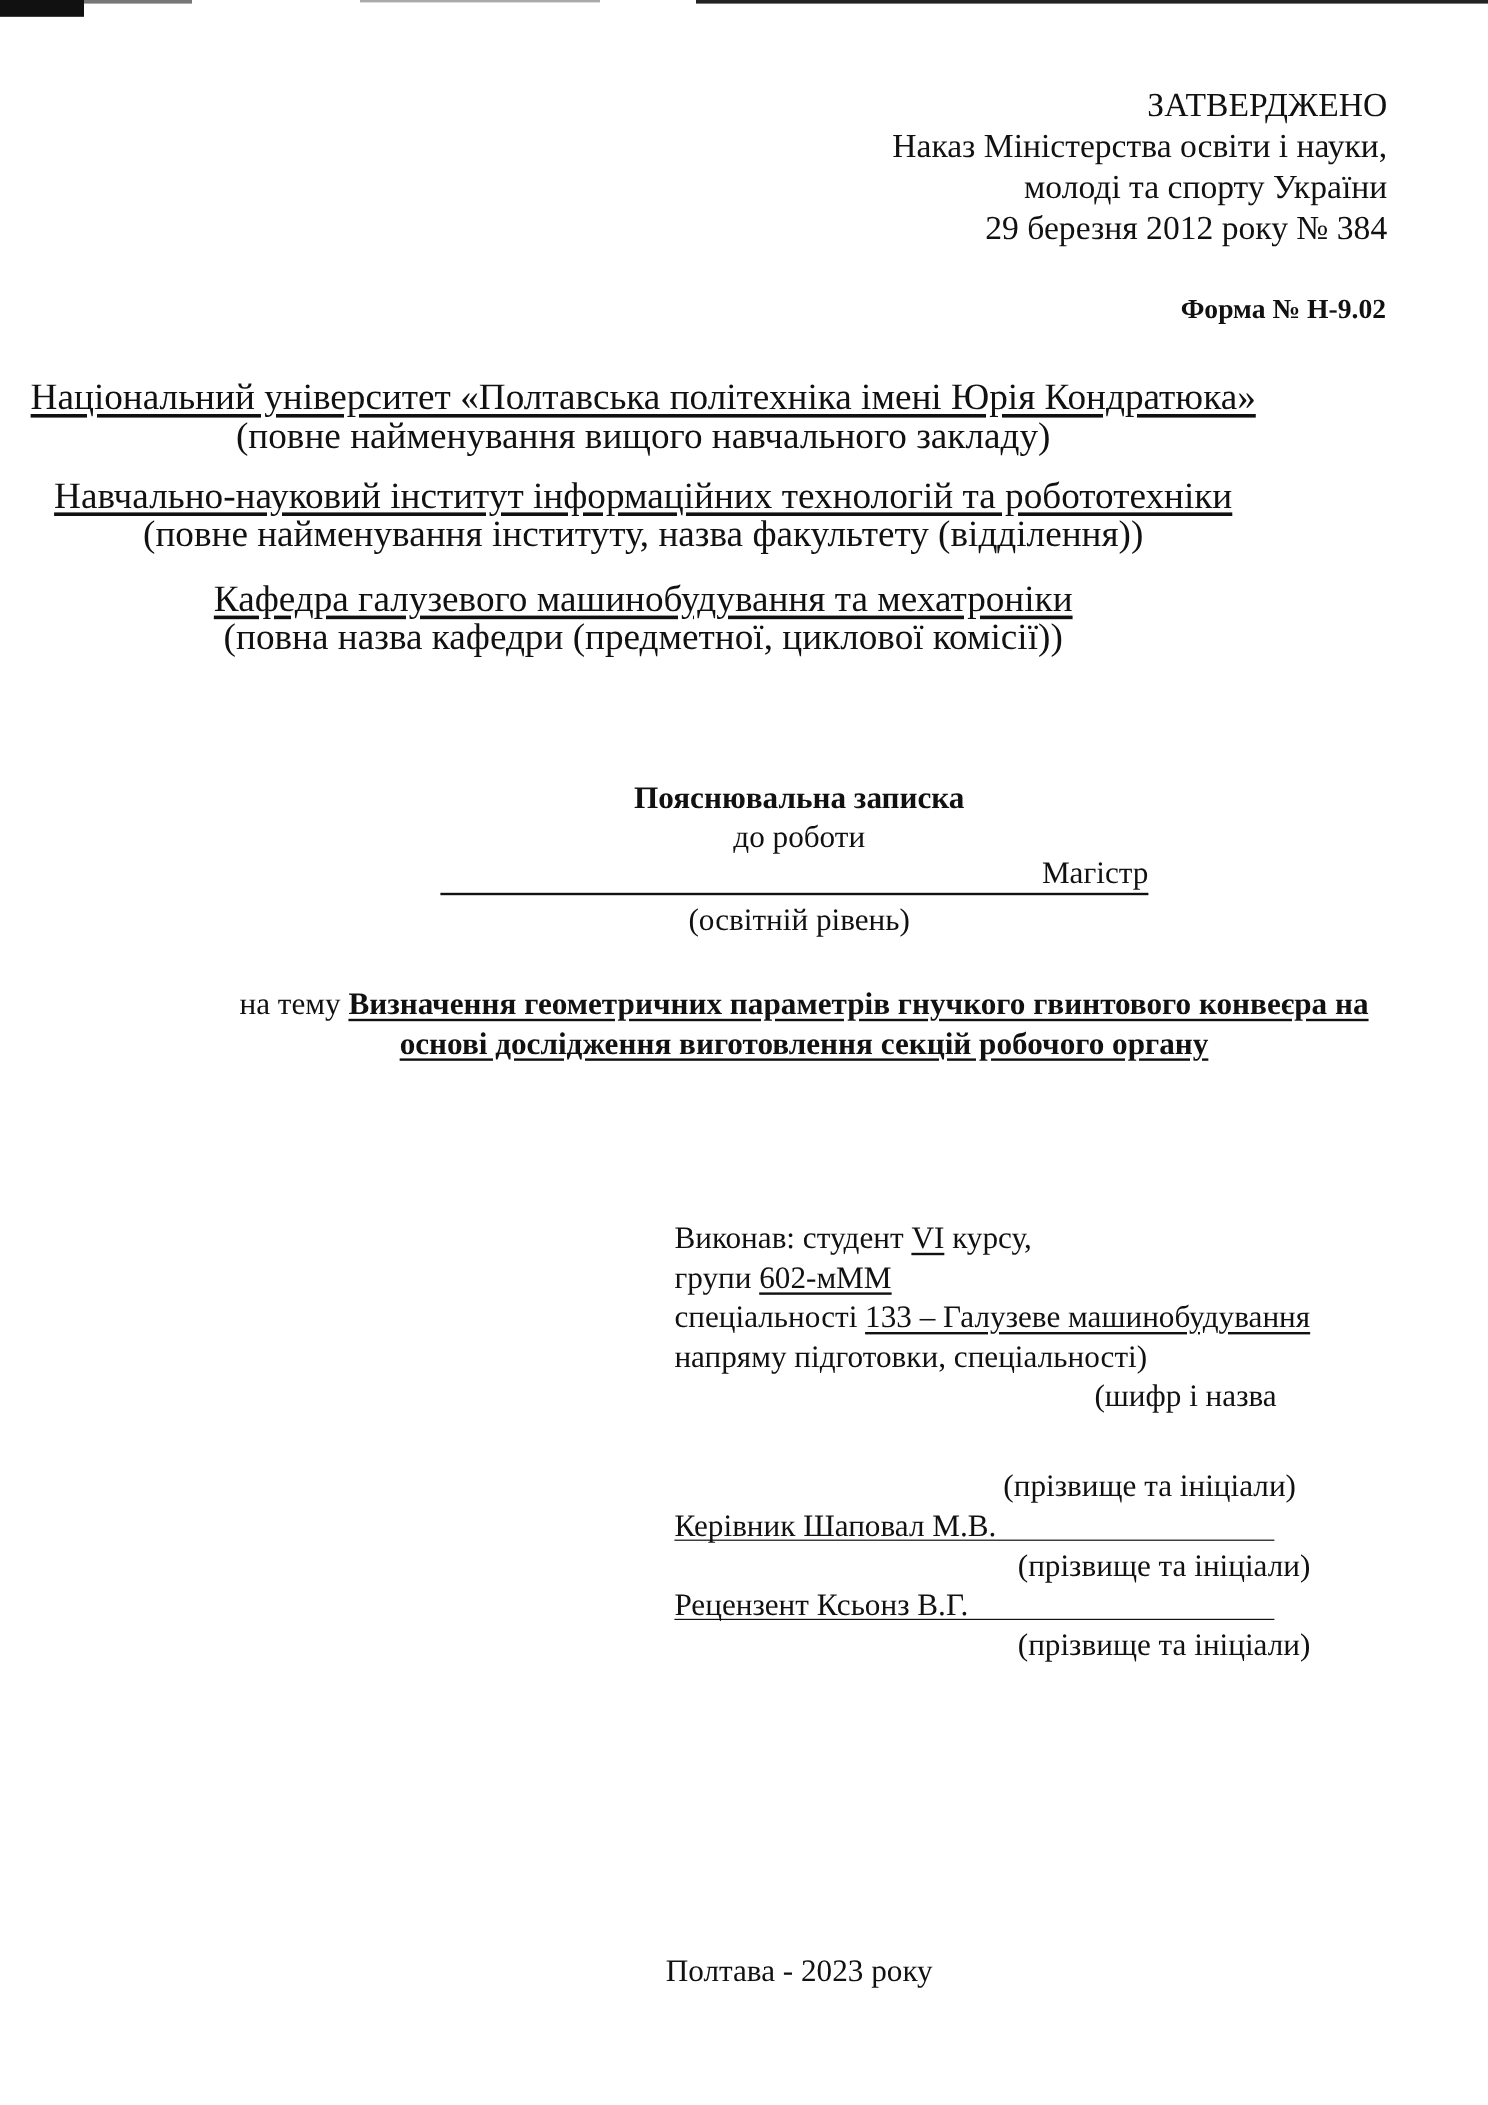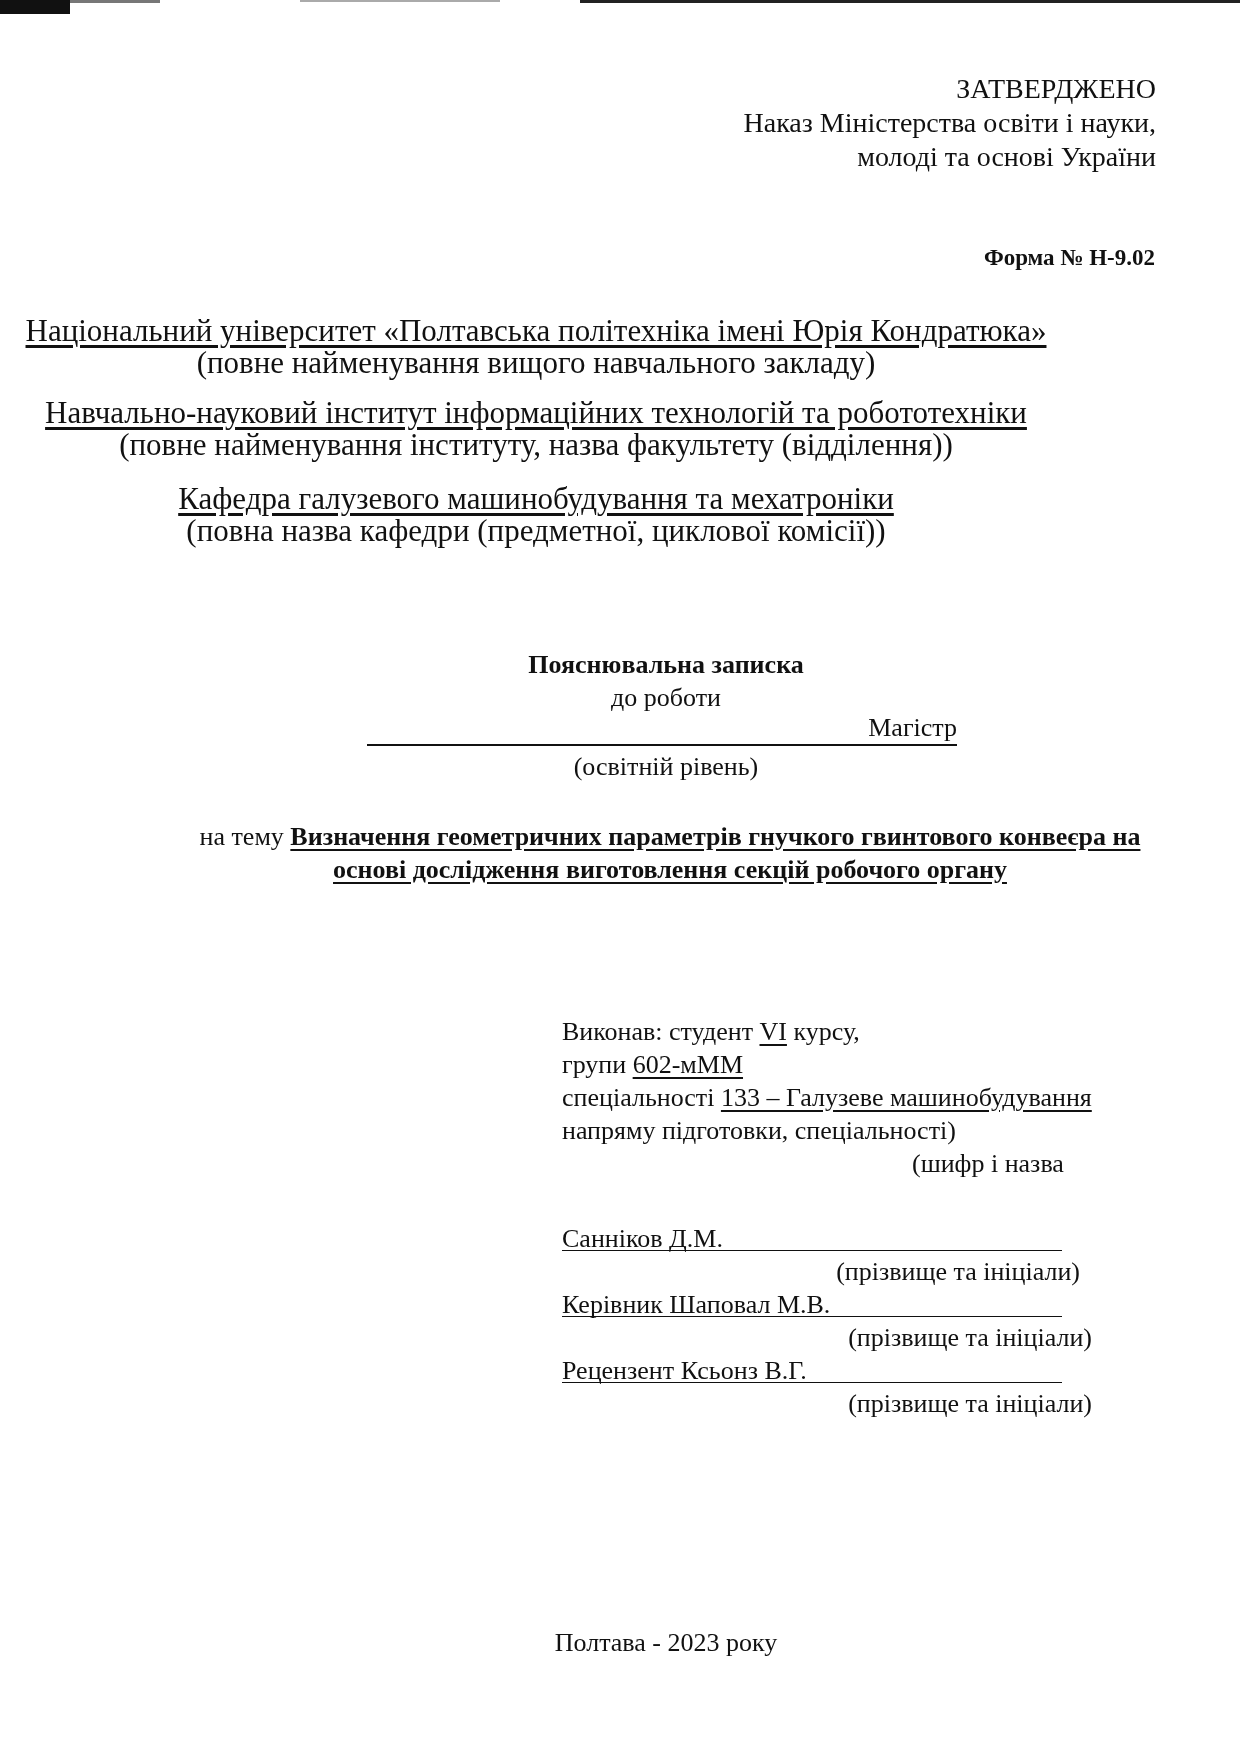--- a/index.html
+++ b/index.html
@@ -47,21 +47,22 @@
 <body>
 
 <div class="scan-top s1"></div>
 <div class="scan-top s2"></div>
 <div class="scan-top s3"></div>
 <div class="scan-top s4"></div>
 
 <div id="approved" class="abs">
   <div>ЗАТВЕРДЖЕНО</div>
   <div>Наказ Міністерства освіти і науки,</div>
-  <div>молоді та основі України</div>
+  <div>молоді та спорту України</div>
+  <div>29 березня 2012 року № 384</div>
 </div>
 <div id="form-no" class="abs">Форма № Н-9.02</div>
 
 <div id="uni" class="abs org-block">
   <div class="ul">Національний університет «Полтавська політехніка імені Юрія Кондратюка»</div>
   <div>(повне найменування вищого навчального закладу)</div>
 </div>
 <div id="inst" class="abs org-block">
   <div class="ul">Навчально-науковий інститут інформаційних технологій та робототехніки</div>
   <div>(повне найменування інституту, назва факультету (відділення))</div>
@@ -88,24 +89,20 @@
     <span>групи </span><span class="ul">602-мММ</span>
   </div>
   <div class="line">
     <span>спеціальності </span><span class="ul">133 – Галузеве машинобудування</span>
   </div>
   <div class="line">напряму підготовки, спеціальності)</div>
   <div class="line caption-indent">(шифр і назва</div>
 </div>
 
 <div id="signs" class="abs">
-  <div class="sig-row">
-    <span class="rule"></span>
-    <span></span><span>Санніков Д.М.</span>
-  </div>
   <div class="sig-caption">(прізвище та ініціали)</div>
   <div class="sig-row">
     <span class="rule"></span>
     <span>Керівник </span><span>Шаповал М.В.</span>
   </div>
   <div class="sig-caption" style="padding-right:10px">(прізвище та ініціали)</div>
   <div class="sig-row">
     <span class="rule"></span>
     <span>Рецензент </span><span>Ксьонз В.Г.</span>
   </div>

